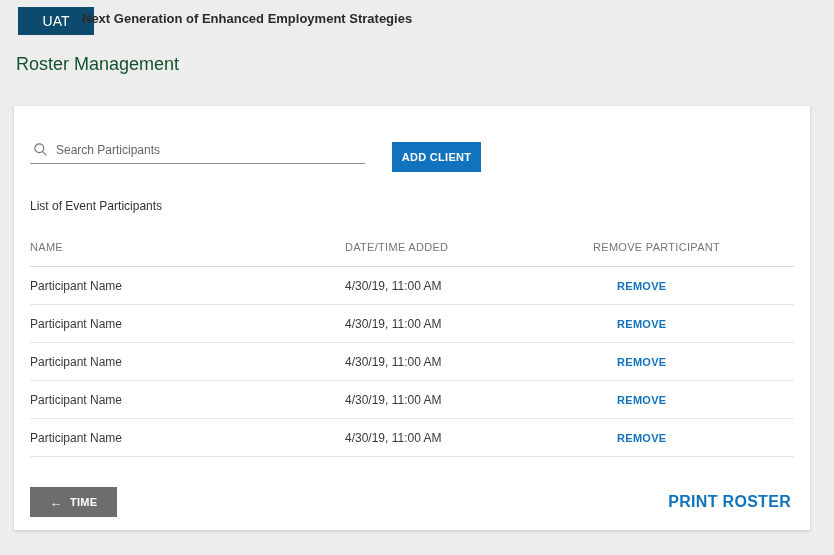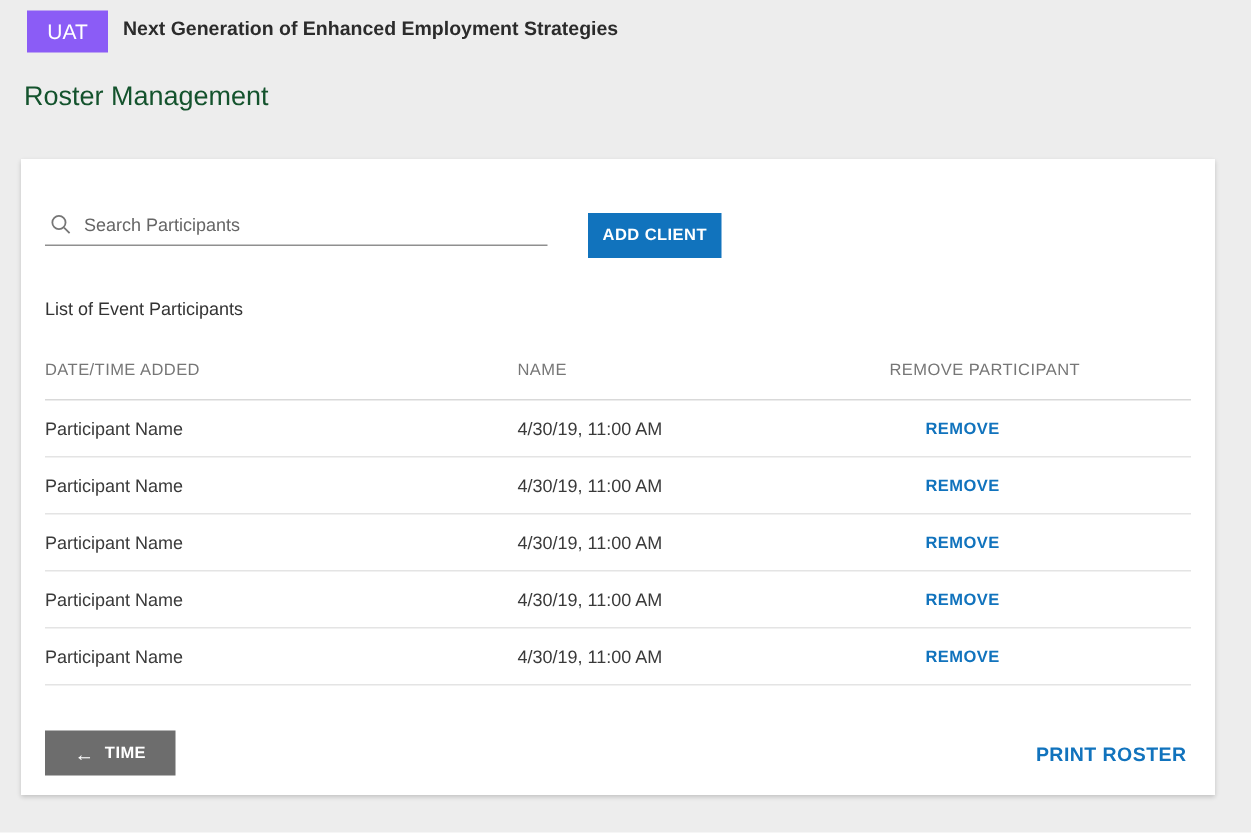--- a/index.html
+++ b/index.html
@@ -8,22 +8,22 @@
     width: 834px; height: 555px;
     background: #ededed;
     font-family: "Liberation Sans", "DejaVu Sans", sans-serif;
     position: relative;
     overflow: hidden;
   }
 
   
   .env-badge {
     position: absolute; left: 18px; top: 7px;
-    width: 54px; height: 28px;
-    background: #8b5cf6; color: #fff;
+    width: 76px; height: 28px;
+    background: #0c4a6e; color: #fff;
     display: flex; align-items: center; justify-content: center;
     font-size: 14px;
   }
   .app-title {
     position: absolute; left: 82px; top: 11px;
     font-size: 13px; font-weight: bold; color: #2b2b2b;
   }
   .page-title {
     position: absolute; left: 16px; top: 54px;
     font-size: 18px; font-weight: 400; color: #14532d;
@@ -96,21 +96,21 @@
     width: 87px; height: 30px;
     background: #6d6d6d; color: #fff; border: none;
     font-size: 11px; font-weight: bold; letter-spacing: 0.3px;
     display: flex; align-items: center; justify-content: center; gap: 7px;
     font-family: "Liberation Sans", "DejaVu Sans", sans-serif;
     cursor: pointer;
   }
   .back-arrow { font-size: 13px; font-weight: normal; }
   .footer-right { display: flex; align-items: center; gap: 28px; margin-right: 3px; }
   .print-link {
-    color: #1173bd; font-size: 13px; font-weight: bold;
+    color: #1173bd; font-size: 16px; font-weight: bold;
     letter-spacing: 0.3px; text-decoration: none; cursor: pointer;
   }
   .save-btn {
     width: 115px; height: 30px;
     background: #fff; border: 1px solid #1173bd; color: #1173bd;
     font-size: 11px; font-weight: bold; letter-spacing: 0.3px;
     font-family: "Liberation Sans", "DejaVu Sans", sans-serif;
     cursor: pointer;
   }
 </style>
@@ -130,22 +130,22 @@
         <line x1="8.7" y1="8.7" x2="12.4" y2="12.4" stroke="#767676" stroke-width="1.2"></line>
       </svg>
       <input type="text" placeholder="Search Participants" style="">
     </div>
     <button class="add-client">ADD CLIENT</button>
   </div>
 
   <div class="caption">List of Event Participants</div>
 
   <div class="thead">
+    <div>NAME</div>
     <div>DATE/TIME ADDED</div>
-    <div>NAME</div>
     <div>REMOVE PARTICIPANT</div>
   </div>
 
   <div class="trow">
     <div>Participant Name</div>
     <div>4/30/19, 11:00 AM</div>
     <a class="remove-link">REMOVE</a>
   </div>
   <div class="trow">
     <div>Participant Name</div>

